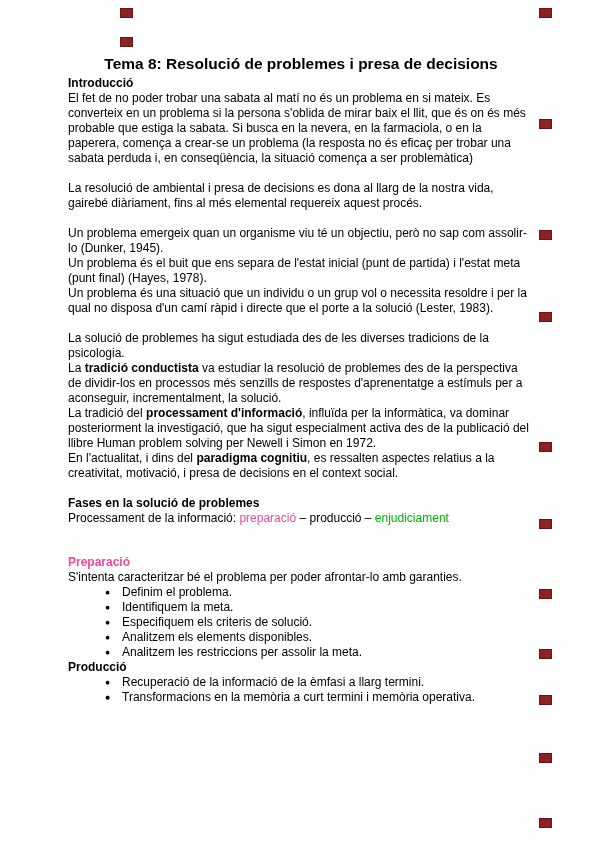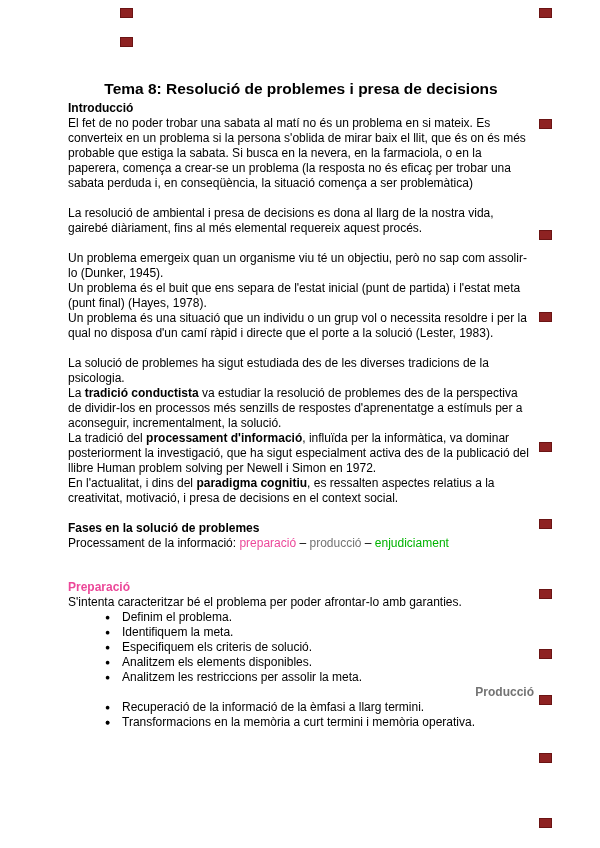--- a/index.html
+++ b/index.html
@@ -2,32 +2,32 @@
 <html><head>
 <meta charset="utf-8">
 <style>
   html,body{margin:0;padding:0;}
   body{
     width:600px;height:848px;position:relative;background:#ffffff;
     font-family:"Liberation Sans","DejaVu Sans",sans-serif;color:#000;
     overflow:hidden;
   }
   .content{
-    position:absolute;left:68px;top:79px;width:466px;
+    position:absolute;left:68px;top:54px;width:466px;
     font-size:12px;line-height:15px;
   }
   h1.doc-title{
     font-size:15.5px;line-height:20px;font-weight:bold;text-align:center;
     margin:0 0 2px 0;
   }
   .h2{font-weight:bold;margin:0;}
   .para{margin:0 0 15px 0;}
   .sent{margin:0;}
   .c-red{color:#ec4899;margin-top:29px;}
-  .c-blue{color:#737373;text-align:right;}
+  .c-blue{color:#000000;}
   .c-green{color:#00b300;}
   ul.blist{list-style:none;margin:0;padding:0;}
   ul.blist li{position:relative;padding-left:54px;}
   ul.blist .dot{
     position:absolute;left:37px;top:0px;font-size:8.5px;line-height:15px;
   }
   .marker{
     position:absolute;width:13px;height:10px;background:#8e2222;
     border:1px solid #6b1414;box-sizing:border-box;
   }

